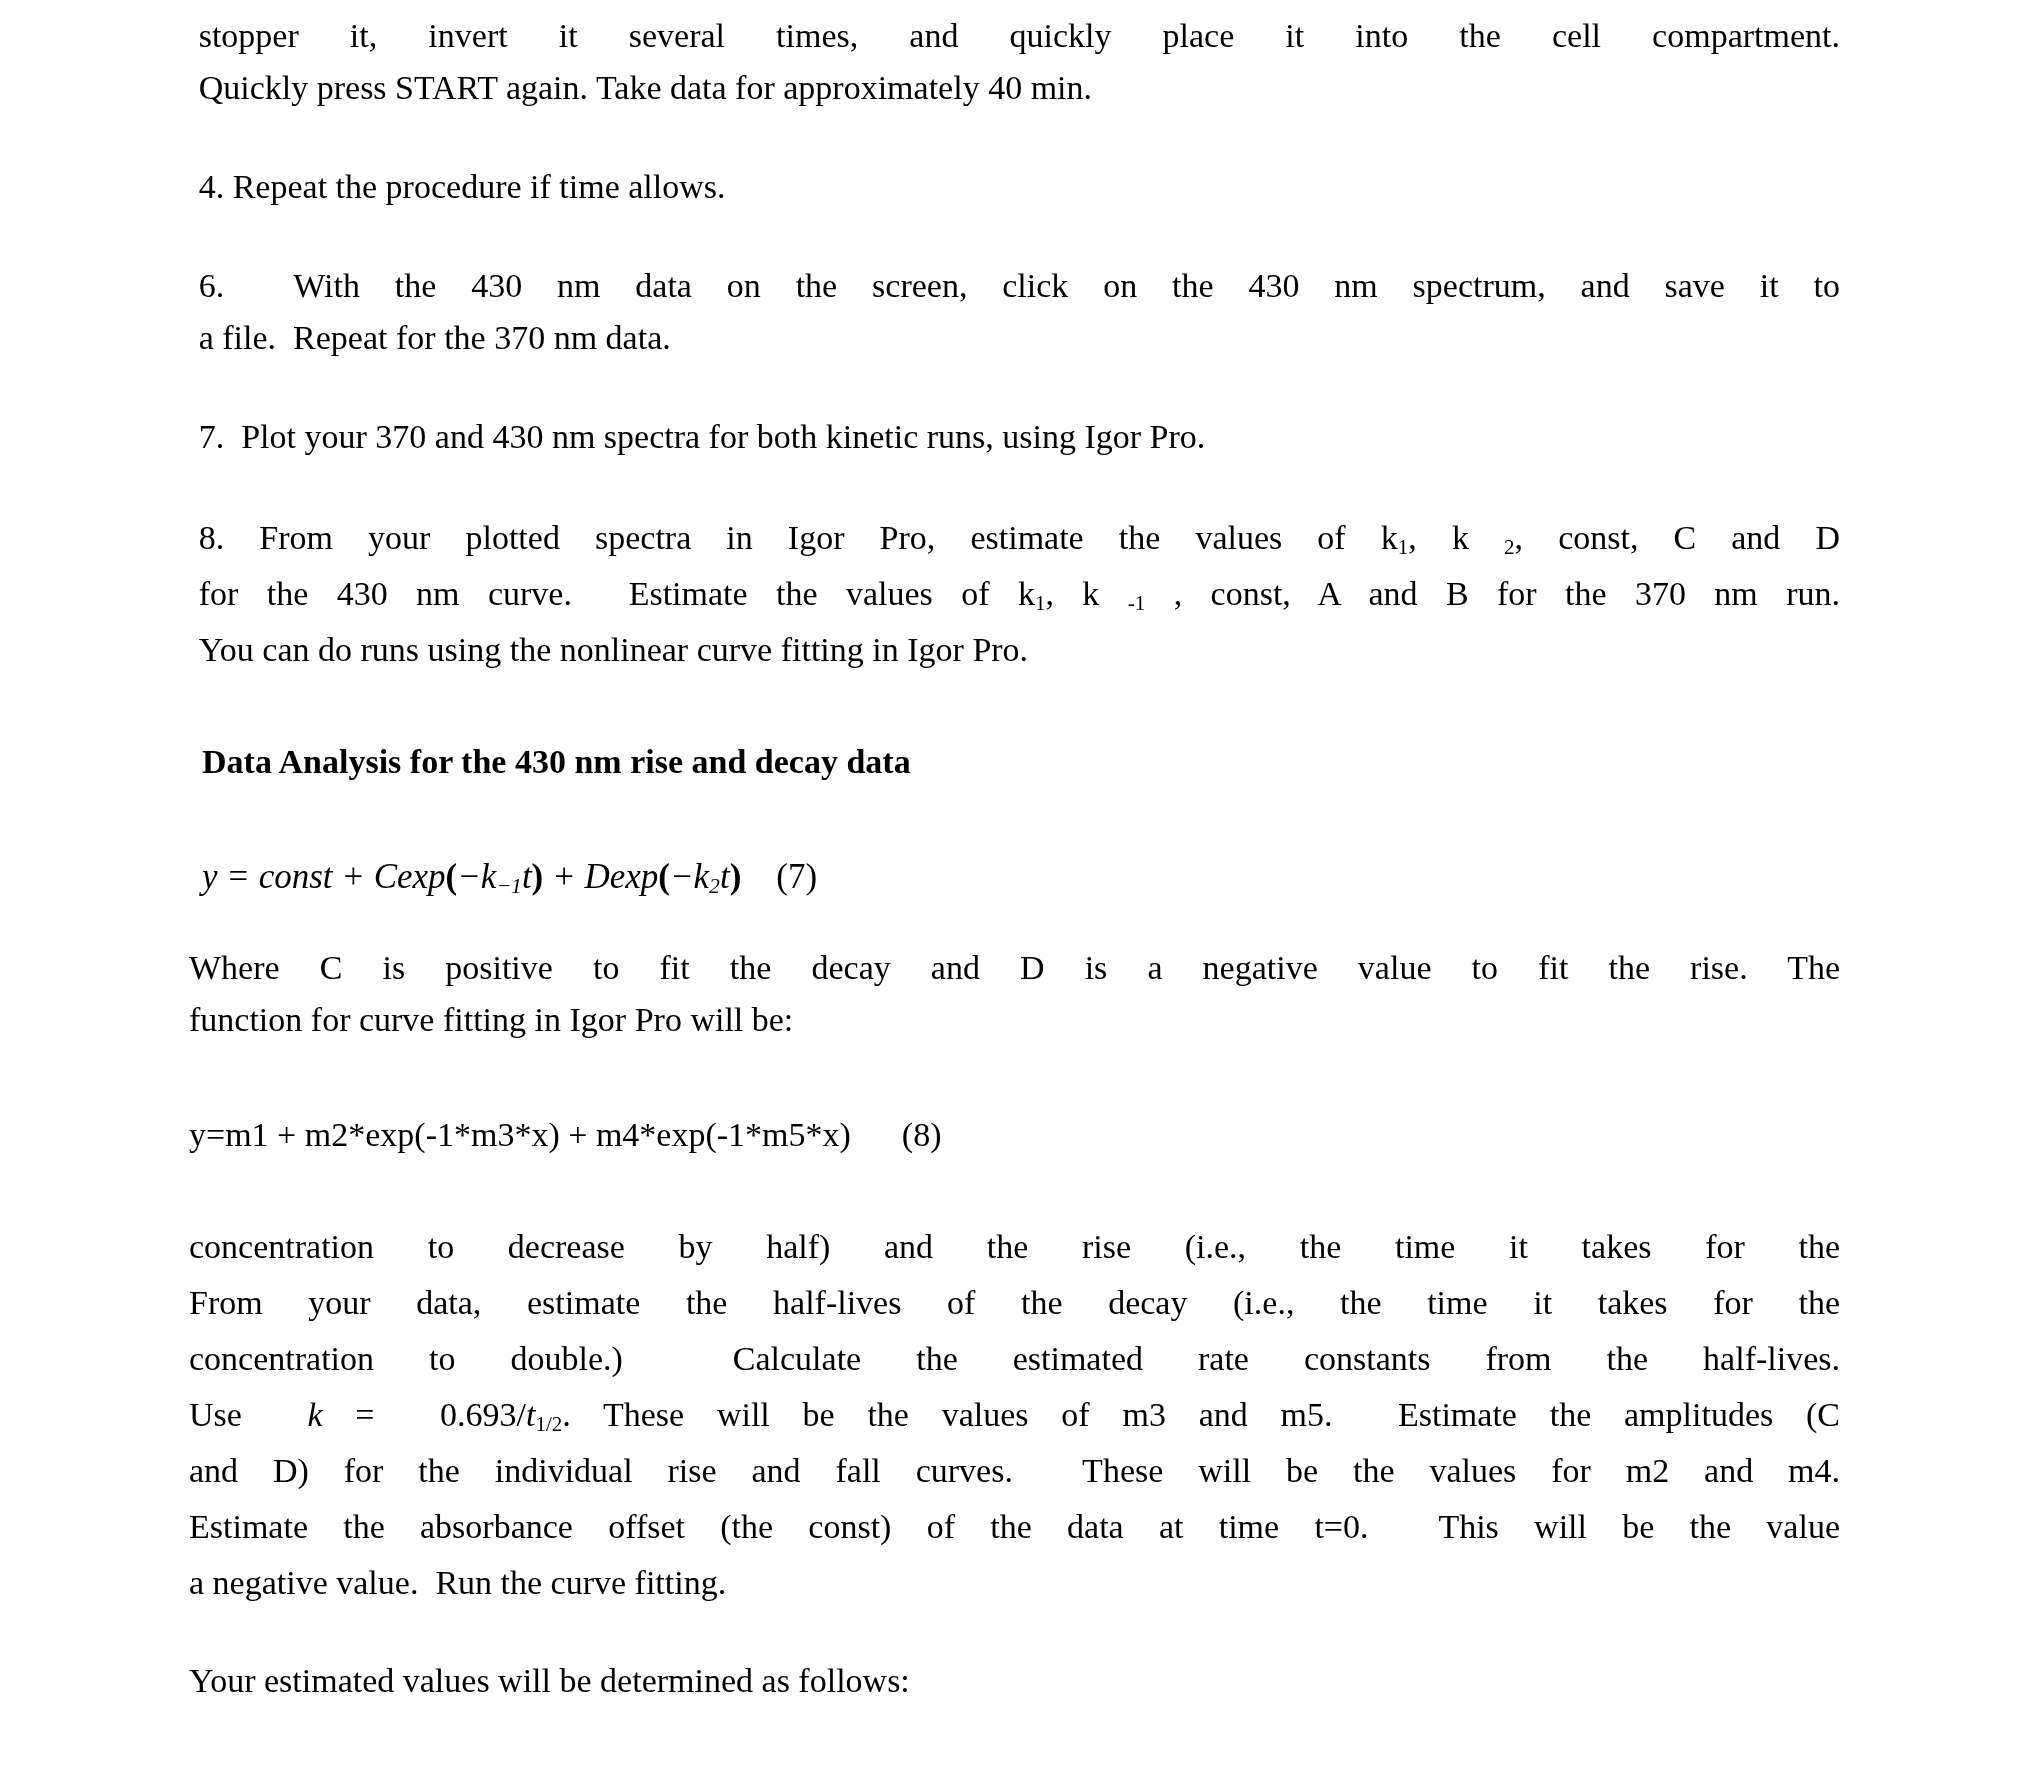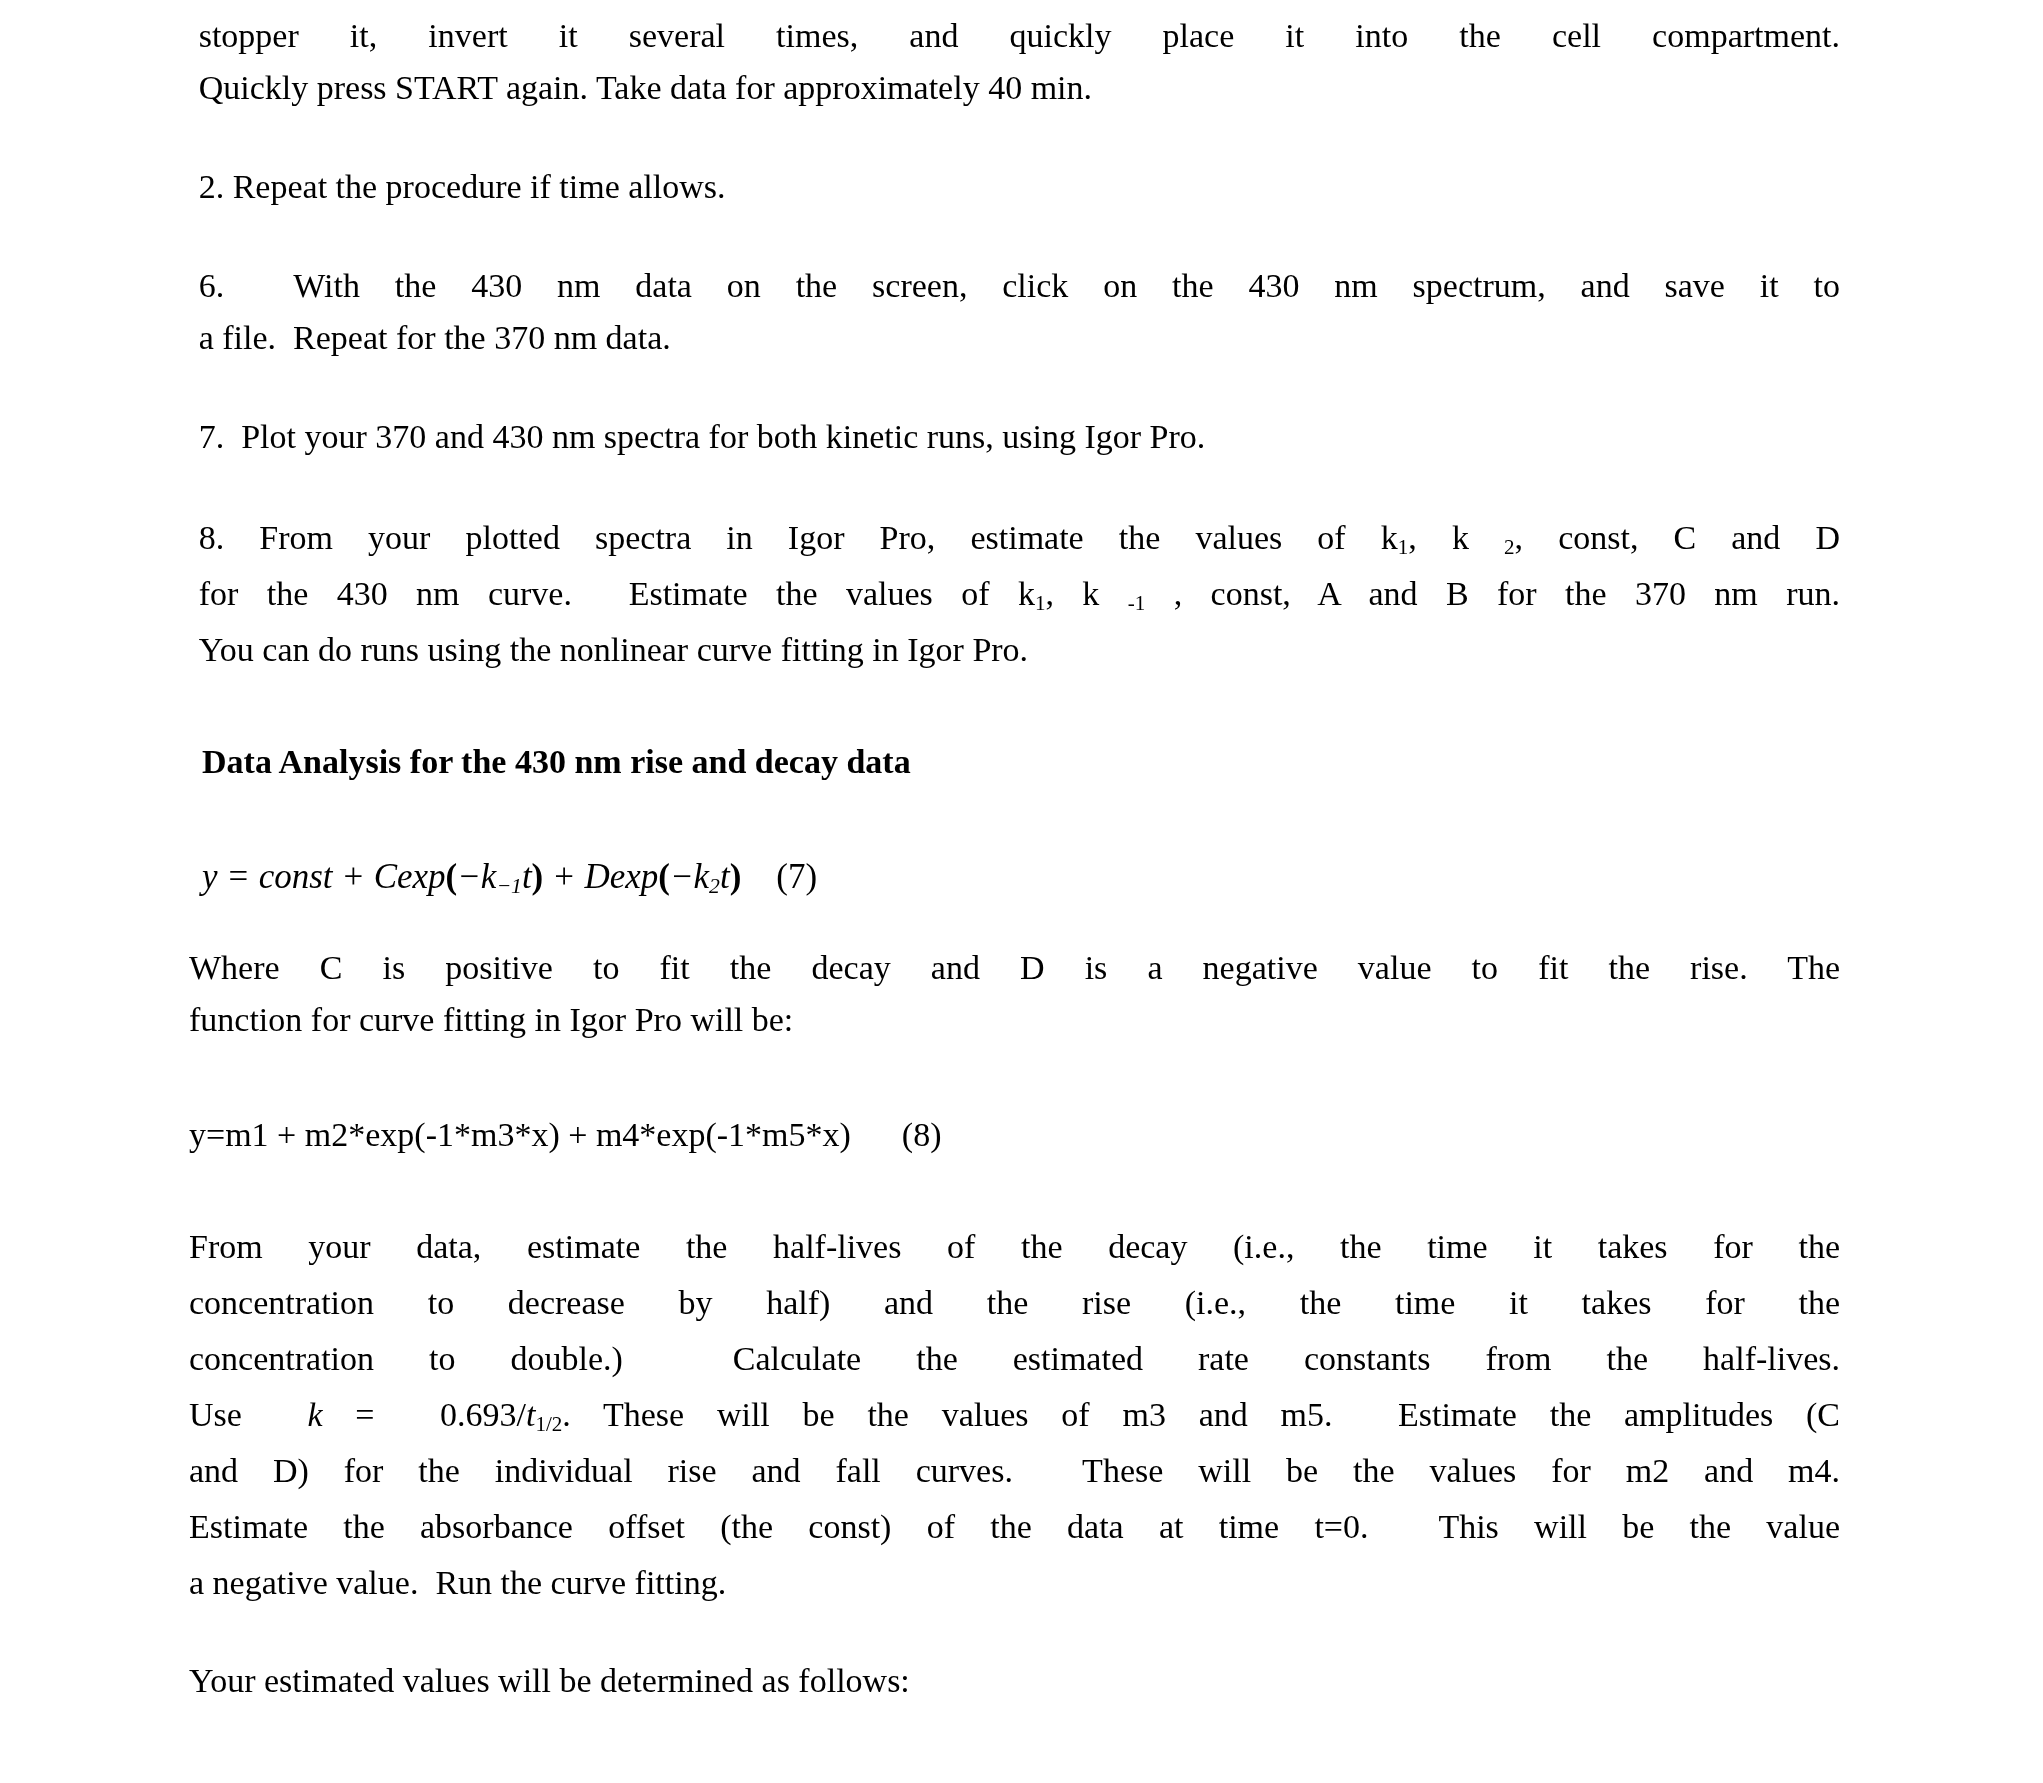--- a/index.html
+++ b/index.html
@@ -46,21 +46,21 @@
 <body>
 
 <div class="page">
 
   <div class="block indent-a mb-58">
       <div class="line"><span>stopper it, invert it several times, and quickly place it into the cell compartment.</span></div>
       <div class="line last"><span>Quickly press START again. Take data for approximately 40 min.</span></div>
     </div>
 
   <div class="block indent-a mb-58">
-      <div class="line last"><span>2. Repeat the procedure if time allows.</span></div>
+      <div class="line last"><span>4. Repeat the procedure if time allows.</span></div>
     </div>
 
   <div class="block indent-a mb-58">
       <div class="line"><span>6.&nbsp; With the 430 nm data on the screen, click on the 430 nm spectrum, and save it to</span></div>
       <div class="line last"><span>a file.&nbsp; Repeat for the 370 nm data.</span></div>
     </div>
 
   <div class="block indent-a mb-58">
       <div class="line last"><span>7.&nbsp; Plot your 370 and 430 nm spectra for both kinetic runs, using Igor Pro.</span></div>
     </div>
@@ -82,22 +82,22 @@
   <div class="block mb-78">
       <div class="line"><span>Where C is positive to fit the decay and D is a negative value to fit the rise. The</span></div>
       <div class="line last"><span>function for curve fitting in Igor Pro will be:</span></div>
     </div>
 
   <div class="block mb-72">
       <div class="line last"><span>y=m1 + m2*exp(-1*m3*x) + m4*exp(-1*m5*x)&nbsp;&nbsp;&nbsp;&nbsp;&nbsp;&nbsp;(8)</span></div>
     </div>
 
   <div class="block lh-70 mb-55">
+      <div class="line"><span>concentration to decrease by half) and the rise (i.e., the time it takes for the</span></div>
       <div class="line"><span>From your data, estimate the half-lives of the decay (i.e., the time it takes for the</span></div>
-      <div class="line"><span>concentration to decrease by half) and the rise (i.e., the time it takes for the</span></div>
       <div class="line"><span>concentration to double.)&nbsp; Calculate the estimated rate constants from the half-lives.</span></div>
       <div class="line"><span>Use&nbsp; </span><span class="run-i">k</span><span> =&nbsp; 0.693/</span><span class="run-i">t</span><span class="run-sub">1/2</span><span>. These will be the values of m3 and m5.&nbsp; Estimate the amplitudes (C</span></div>
       <div class="line"><span>and D) for the individual rise and fall curves.&nbsp; These will be the values for m2 and m4.</span></div>
       <div class="line"><span>Estimate the absorbance offset (the const) of the data at time t=0.&nbsp; This will be the value</span></div>
       <div class="line last"><span>a negative value.&nbsp; Run the curve fitting.</span></div>
     </div>
 
   <div class="block">
       <div class="line last"><span>Your estimated values will be determined as follows:</span></div>
     </div>

